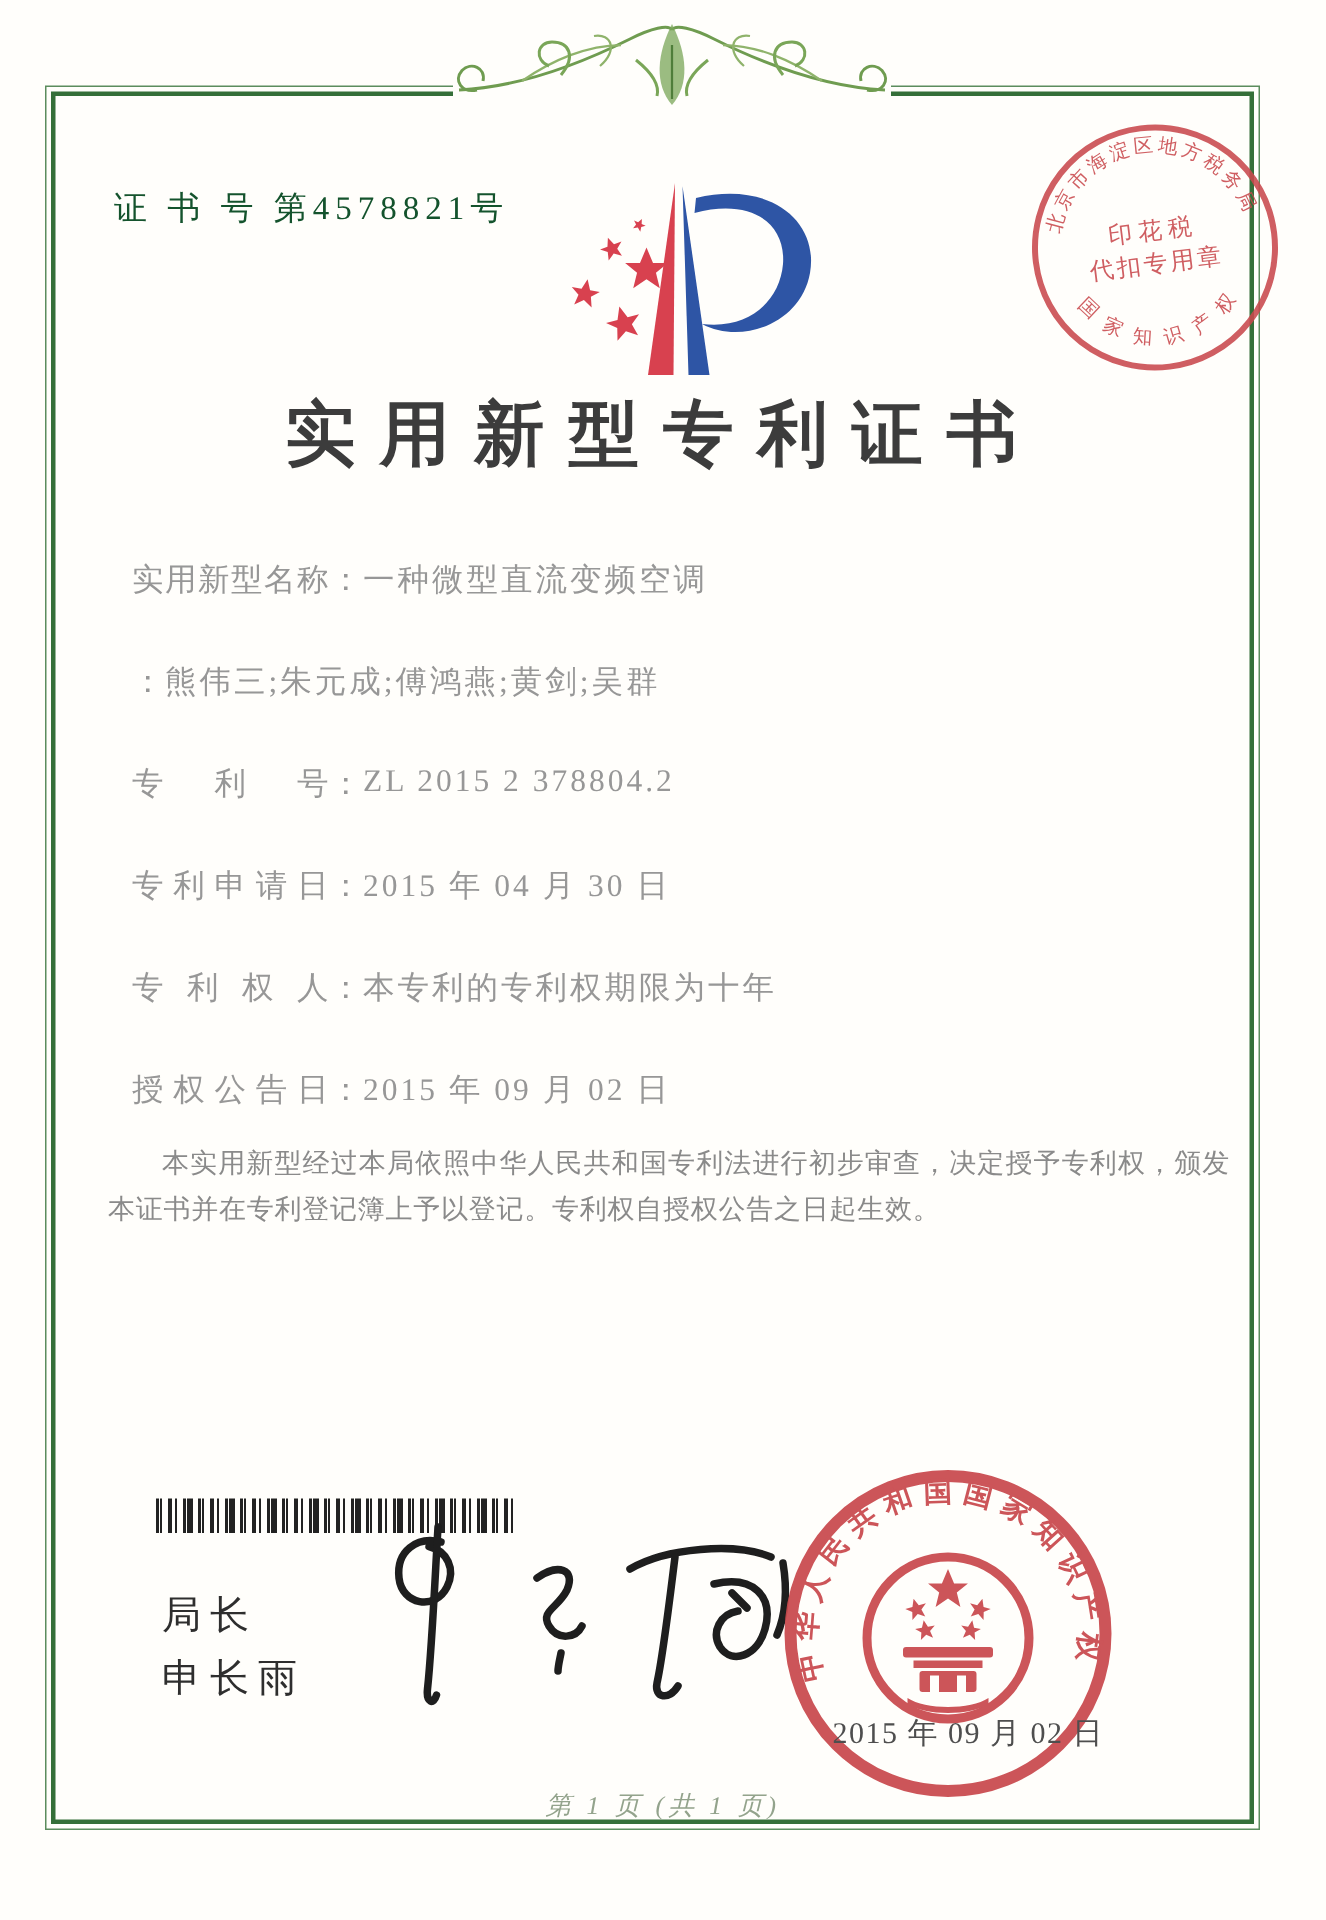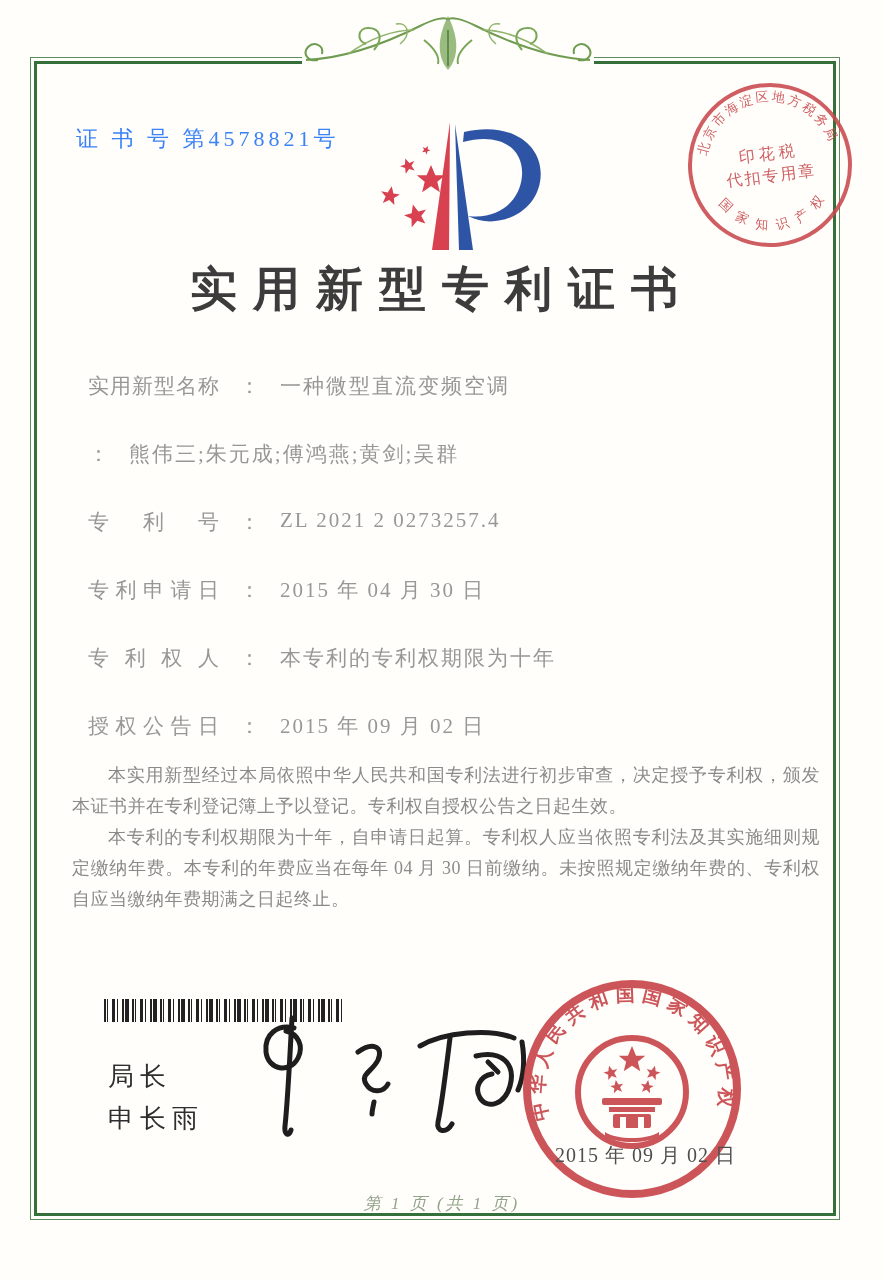--- a/index.html
+++ b/index.html
@@ -7,30 +7,30 @@
   .page { position:relative; width:884px; height:1280px; background:#fffefb; overflow:hidden; margin:0 auto; }
 
   
   .frame-outer { position:absolute; left:30px; top:57px; width:810px; height:1163px;
                  border:1px solid #5b8c5d; }
   .frame-inner { position:absolute; left:3px; top:3px; right:3px; bottom:3px;
                  border:3px solid #356f39; }
 
   .flourish { position:absolute; left:288px; top:0; z-index:3; }
 
-  .cert-no { position:absolute; left:76px; top:124px; font-size:22px; color:#3b82f6;
+  .cert-no { position:absolute; left:76px; top:124px; font-size:22px; color:#14532d;
              letter-spacing:4px; }
 
   .logo { position:absolute; left:352px; top:118px; }
 
   .title { position:absolute; left:0; top:258px; width:884px; text-align:center;
            font-size:47px; font-weight:bold; color:#3c3c3c; letter-spacing:16px; }
 
   .fields { position:absolute; left:88px; top:372px; width:700px; }
-  .field-row { height:68px; font-size:21px; color:#979797; letter-spacing:1px; display:flex;gap:19px; }
+  .field-row { height:68px; font-size:21px; color:#979797; letter-spacing:1px; display:flex; }
   .field-label { display:inline-block; width:132px; text-align:justify; text-align-last:justify; }
   .field-colon { display:inline-block; width:22px; }
   .field-value { letter-spacing:2px; }
 
   .paras { position:absolute; left:72px; top:760px; width:748px; font-size:18px;
            line-height:31px; color:#8a8a8a; text-align:justify; letter-spacing:0.5px; }
   .paras p { text-indent:2em; }
 
   .barcode { position:absolute; left:104px; top:999px; width:240px; height:23px;
     background:
@@ -107,42 +107,41 @@
         <span class="field-colon">：</span>
         <span class="field-value">一种微型直流变频空调</span>
     </div>
     <div class="field-row">
         <span class="field-colon">：</span>
         <span class="field-value">熊伟三;朱元成;傅鸿燕;黄剑;吴群</span>
     </div>
     <div class="field-row">
       <span class="field-label">专利号</span>
         <span class="field-colon">：</span>
-        <span class="field-value">ZL 2021 2 0273257.4</span>
+        <span class="field-value">ZL 2015 2 378804.2</span>
     </div>
     <div class="field-row">
       <span class="field-label">专利申请日</span>
         <span class="field-colon">：</span>
         <span class="field-value">2015 年 04 月 30 日</span>
     </div>
     <div class="field-row">
       <span class="field-label">专利权人</span>
         <span class="field-colon">：</span>
         <span class="field-value">本专利的专利权期限为十年</span>
     </div>
     <div class="field-row">
       <span class="field-label">授权公告日</span>
         <span class="field-colon">：</span>
         <span class="field-value">2015 年 09 月 02 日</span>
     </div>
   </div>
 
   <div class="paras">
     <p>本实用新型经过本局依照中华人民共和国专利法进行初步审查，决定授予专利权，颁发本证书并在专利登记簿上予以登记。专利权自授权公告之日起生效。</p>
-    <p>本专利的专利权期限为十年，自申请日起算。专利权人应当依照专利法及其实施细则规定缴纳年费。本专利的年费应当在每年 04 月 30 日前缴纳。未按照规定缴纳年费的、专利权自应当缴纳年费期满之日起终止。</p>
   </div>
 
   <div class="barcode"></div>
 
   <div class="director">
     <div>局长</div>
     <div>申长雨</div>
   </div>
 
   <svg class="signature" width="300" height="130" viewBox="0 0 300 130">

